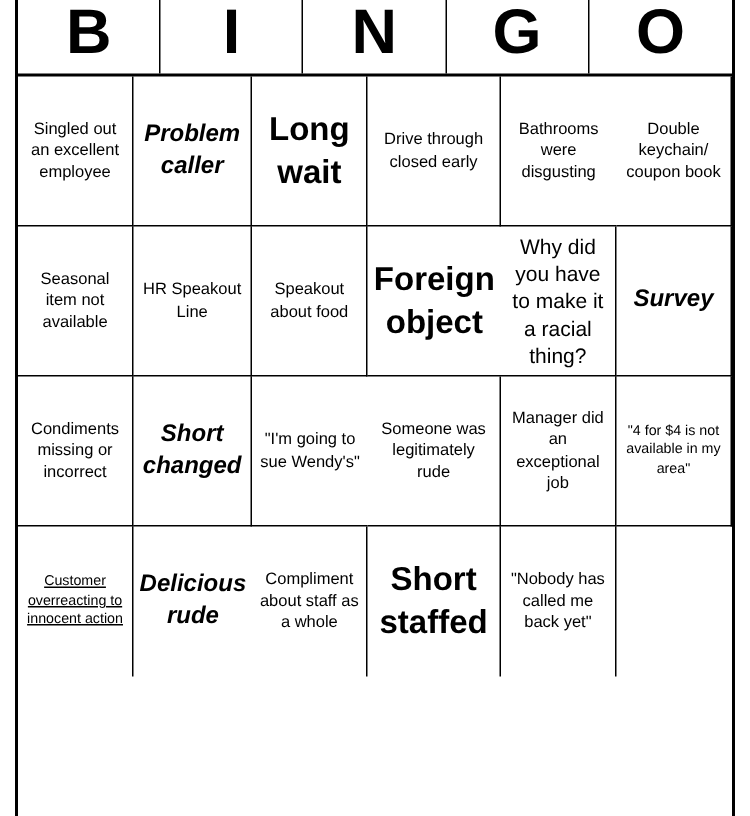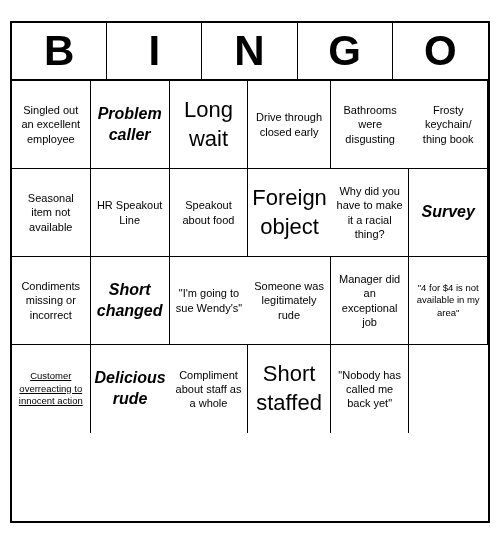--- a/index.html
+++ b/index.html
@@ -64,21 +64,21 @@
     .bingo-cell:nth-child(5n) {
       border-right: none;
     }
 
     .bingo-cell:nth-last-child(-n+5) {
       border-bottom: none;
     }
 
     .bingo-cell.large-text {
       font-size: 22px;
-      font-weight: normal;
+      font-weight: bold;
     }
 
     .bingo-cell.medium-text {
       font-size: 16px;
       font-weight: bold;
       font-style: italic;
     }
 
     .bingo-cell span {
       display: block;
@@ -105,35 +105,35 @@
       <div class="bingo-cell large-text">
         <span>Long wait</span>
       </div>
       <div class="bingo-cell">
         <span>Drive through closed early</span>
       </div>
       <div class="bingo-cell">
         <span>Bathrooms were disgusting</span>
       </div>
       <div class="bingo-cell">
-        <span>Frosty keychain/ thing book</span>
+        <span>Double keychain/ coupon book</span>
       </div>
       <div class="bingo-cell">
         <span>Seasonal item not available</span>
       </div>
       <div class="bingo-cell">
         <span>HR Speakout Line</span>
       </div>
       <div class="bingo-cell">
         <span>Speakout about food</span>
       </div>
       <div class="bingo-cell large-text">
         <span>Foreign object</span>
       </div>
-      <div class="bingo-cell" style="font-size: 11px;">
+      <div class="bingo-cell" style="font-size: 14px;">
         <span>Why did you have to make it a racial thing?</span>
       </div>
       <div class="bingo-cell medium-text">
         <span>Survey</span>
       </div>
       <div class="bingo-cell">
         <span>Condiments missing or incorrect</span>
       </div>
       <div class="bingo-cell medium-text">
         <span>Short changed</span>

